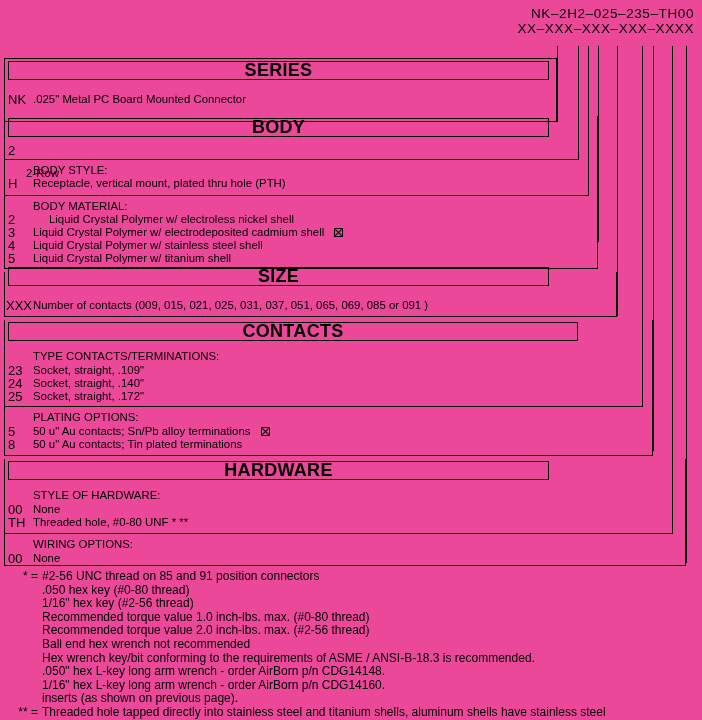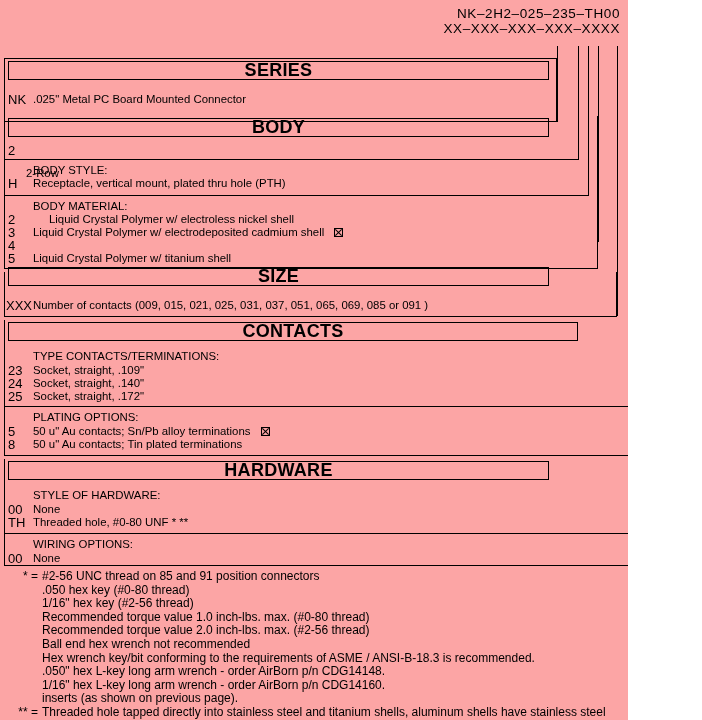--- a/index.html
+++ b/index.html
@@ -3,24 +3,24 @@
 <meta charset="utf-8">
 <style>
   html,body{margin:0;padding:0;background:#fff;}
   body{
     font-family:"Liberation Sans", sans-serif;
     color:#000;
     -webkit-font-smoothing:antialiased;
   }
   #page{
     position:relative;
-    width:628px;
+    width:702px;
     height:720px;
     overflow:hidden;
-    background:#fca5a5;
+    background:#ec4899;
   }
 
   
   .pn-wrap{
     position:absolute;
     right:8px;
     top:6px;
     text-align:right;
     font-size:13.5px;
     letter-spacing:.6px;
@@ -179,20 +179,23 @@
     <span>Liquid Crystal Polymer w/ electroless nickel shell</span>
   </div>
 
   <div class="code" style="left:8px; top:226px;">3</div>
   <div class="row" style="left:33px; top:226px;">
     <span>Liquid Crystal Polymer w/ electrodeposited cadmium shell</span>
     <span class="cbx"></span>
   </div>
 
   <div class="code" style="left:8px; top:239px;">4</div>
+  <div class="row" style="left:33px; top:239px;">
+    <span>Liquid Crystal Polymer w/ stainless steel shell</span>
+  </div>
 
   <div class="code" style="left:8px; top:252px;">5</div>
   <div class="row" style="left:33px; top:252px;">
     <span>Liquid Crystal Polymer w/ titanium shell</span>
   </div>
 
   <div class="hr" style="left:4px; top:268px; width:594px;"></div>
 
   <div class="bracket" style="left:4px; top:272px; width:613px; height:45px; border-bottom:none; border-top:none;"></div>
   <div class="title-bar" style="left:8px; top:267px; width:541px;">

